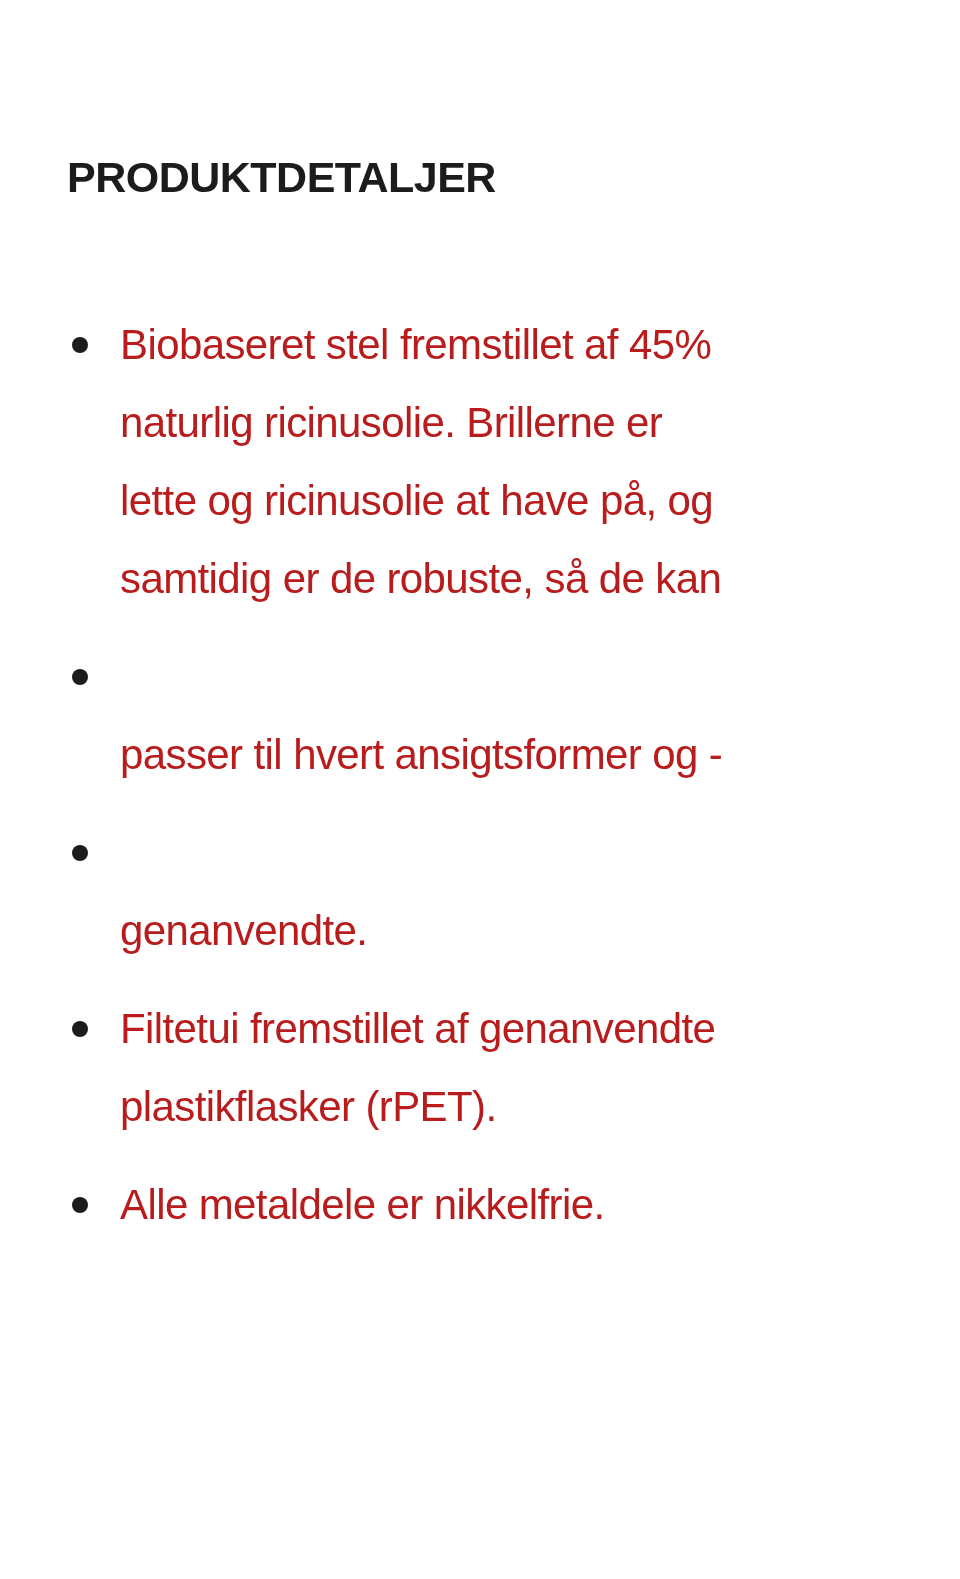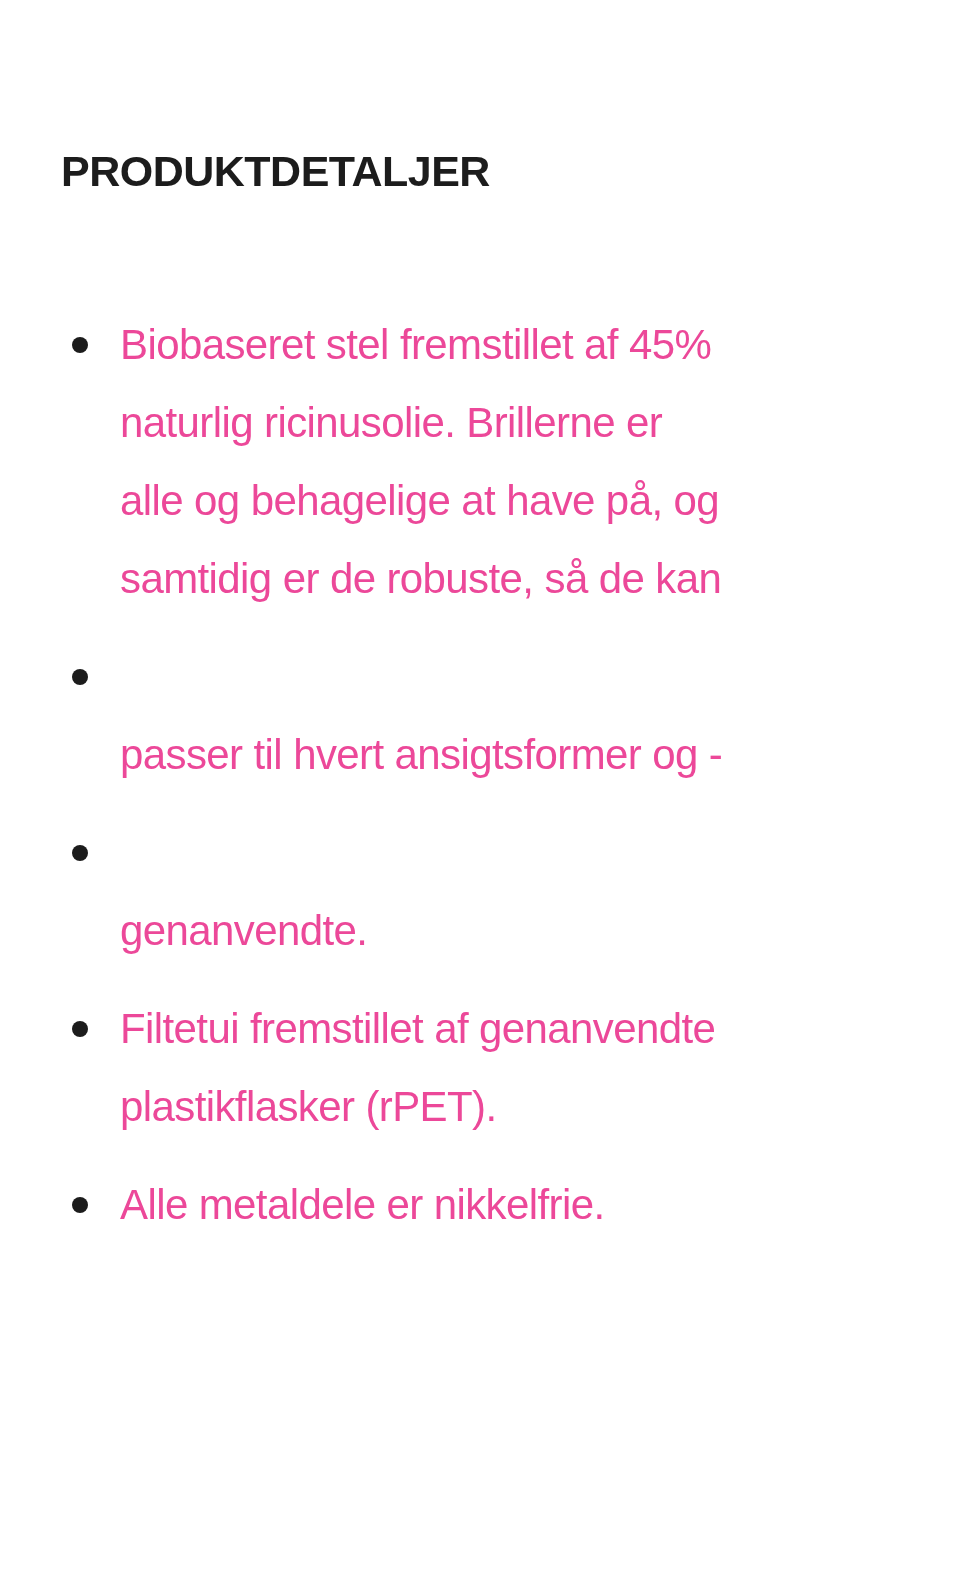--- a/index.html
+++ b/index.html
@@ -18,21 +18,21 @@
     .section {
       position: absolute;
       left: 0;
       top: 0;
       width: 960px;
     }
     .heading {
       position: absolute;
       left: 61px;
       top: 143px;
-      margin: 0;
+      margin: 6px;
       font-size: 43px;
       font-weight: 700;
       letter-spacing: -0.5px;
       line-height: 56px;
       color: #1c1c1c;
     }
     .details-list {
       position: absolute;
       left: 0;
       top: 306px;
@@ -41,21 +41,21 @@
       padding: 0;
       list-style: none;
     }
     .details-item {
       position: relative;
       padding-left: 120px;
       width: 700px;
       font-size: 42px;
       line-height: 78px;
       letter-spacing: -0.6px;
-      color: #ec4899;
+      color: #b91c1c;
       margin-bottom: 20px;
     }
     .bullet {
       position: absolute;
       left: 72px;
       top: 31px;
       width: 16px;
       height: 16px;
       border-radius: 50%;
       background: #1c1c1c;
@@ -65,21 +65,21 @@
 <body>
 
 <div class="section">
   <h2 class="heading">PRODUKTDETALJER</h2>
 
   <ul class="details-list">
     <li class="details-item">
       <span class="bullet"></span>
       <span>Biobaseret stel fremstillet af 45%</span><br>
       <span>naturlig ricinusolie. Brillerne er</span><br>
-      <span>alle og behagelige at have på, og</span><br>
+      <span>lette og ricinusolie at have på, og</span><br>
       <span>samtidig er de robuste, så de kan</span><br>
     </li>
     <li class="details-item">
       <span class="bullet"></span>
       <br>
       <span>passer til hvert ansigtsformer og -</span><br>
     </li>
     <li class="details-item">
       <span class="bullet"></span>
       <br>

